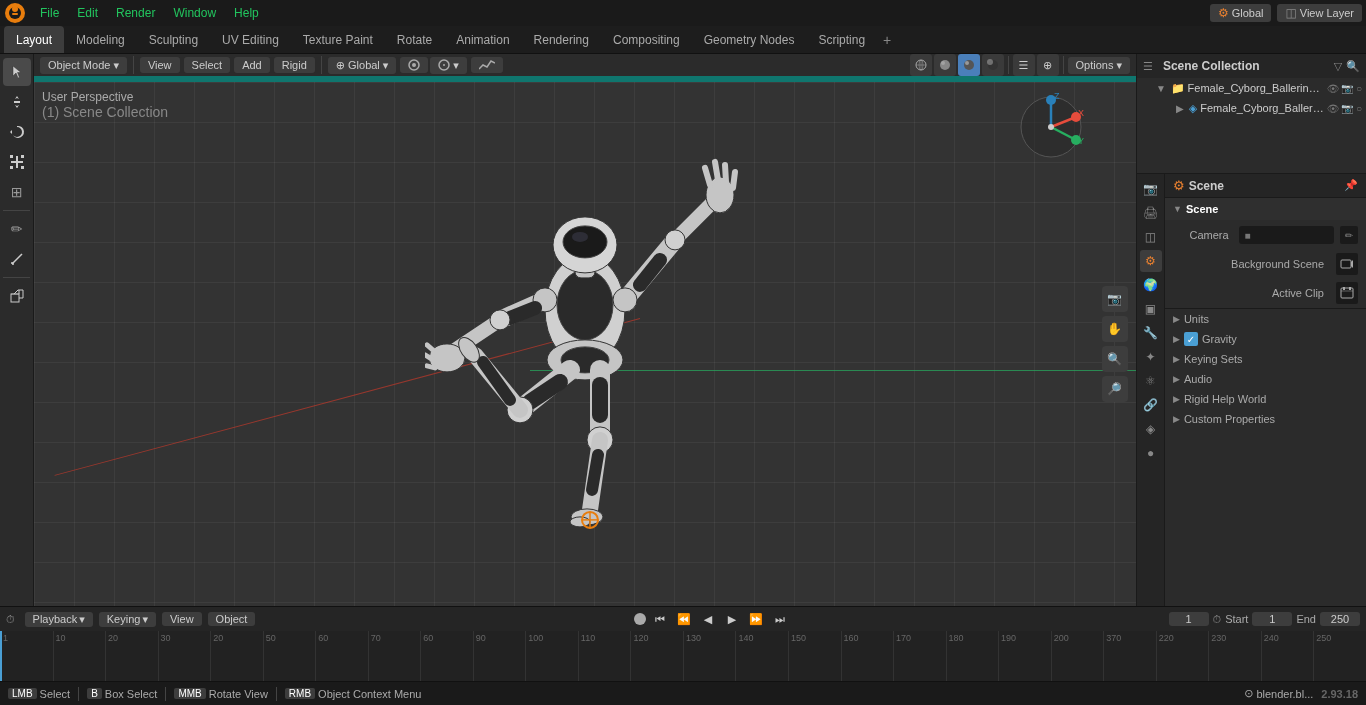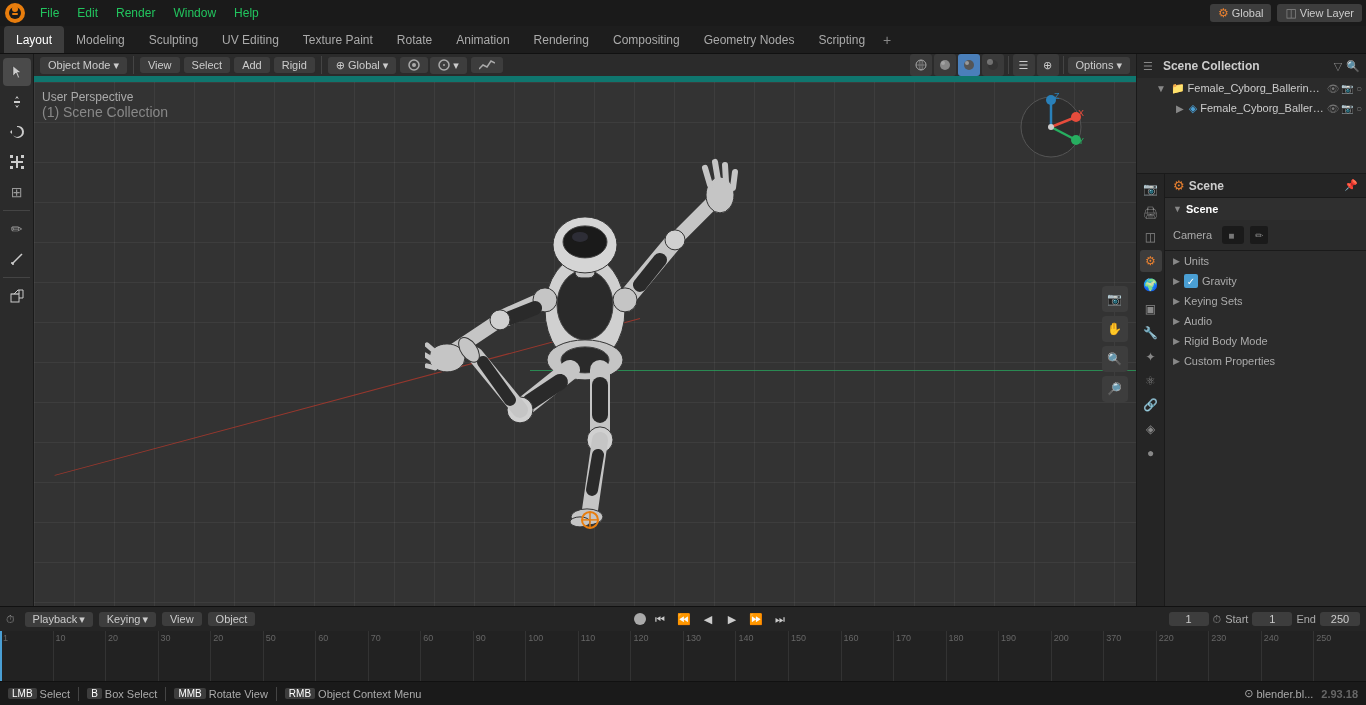--- a/index.html
+++ b/index.html
@@ -316,21 +316,21 @@
       gap: 4px;
     }
     .prop-section-title {
       color: #fff;
       font-size: 11px;
       font-weight: bold;
     }
     .prop-section-content {
       padding: 4px 8px;
       display: flex;
-      flex-direction: row;
+      flex-direction: column;
       gap: 7px;
     }
     .prop-row {
       display: flex;
       align-items: center;
       height: 22px;
       gap: 4px;
     }
     .prop-label {
       color: #aaa;
@@ -921,21 +921,41 @@
           <div class="prop-section-content">
 
             <div class="prop-row">
               <span class="prop-label">Camera</span>
               <div class="prop-value" style="background:#1a1a1a;">
                 <span style="color:#777;font-size:10px;margin-right:4px;">■</span>
               </div>
               <div class="prop-value-icon">✏</div>
             </div>
 
-
+            <div class="prop-row">
+              <span class="prop-label">Background Scene</span>
+              <div class="prop-value-icon" style="width:22px;height:22px;">
+                <svg width="14" height="14" viewBox="0 0 14 14">
+                    <rect x="1" y="3" width="10" height="8" rx="1" fill="none" stroke="#aaa" stroke-width="1"></rect>
+                    <polygon points="11,5 13,3 13,11 11,9" fill="#aaa"></polygon>
+                  </svg>
+              </div>
+            </div>
+
+            <div class="prop-row">
+              <span class="prop-label">Active Clip</span>
+              <div class="prop-value-icon" style="width:22px;height:22px;">
+                <svg width="14" height="14" viewBox="0 0 14 14">
+                    <rect x="1" y="2" width="12" height="10" rx="1" fill="none" stroke="#aaa" stroke-width="1"></rect>
+                    <rect x="3" y="1" width="2" height="3" fill="#aaa"></rect>
+                    <rect x="9" y="1" width="2" height="3" fill="#aaa"></rect>
+                    <line x1="1" y1="5" x2="13" y2="5" stroke="#aaa" stroke-width="0.5"></line>
+                  </svg>
+              </div>
+            </div>
           </div>
         </div>
 
         <div class="prop-collapsible">
           <span style="color:#888;font-size:9px;">▶</span>
           <span>Units</span>
         </div>
 
         <div class="prop-collapsible">
           <span style="color:#888;font-size:9px;">▶</span>
@@ -948,21 +968,21 @@
           <span>Keying Sets</span>
         </div>
 
         <div class="prop-collapsible">
           <span style="color:#888;font-size:9px;">▶</span>
           <span>Audio</span>
         </div>
 
         <div class="prop-collapsible">
           <span style="color:#888;font-size:9px;">▶</span>
-          <span>Rigid Body Mode</span>
+          <span>Rigid Help World</span>
         </div>
 
         <div class="prop-collapsible">
           <span style="color:#888;font-size:9px;">▶</span>
           <span>Custom Properties</span>
         </div>
       </div>
     </div>
   </div>
 </div>

